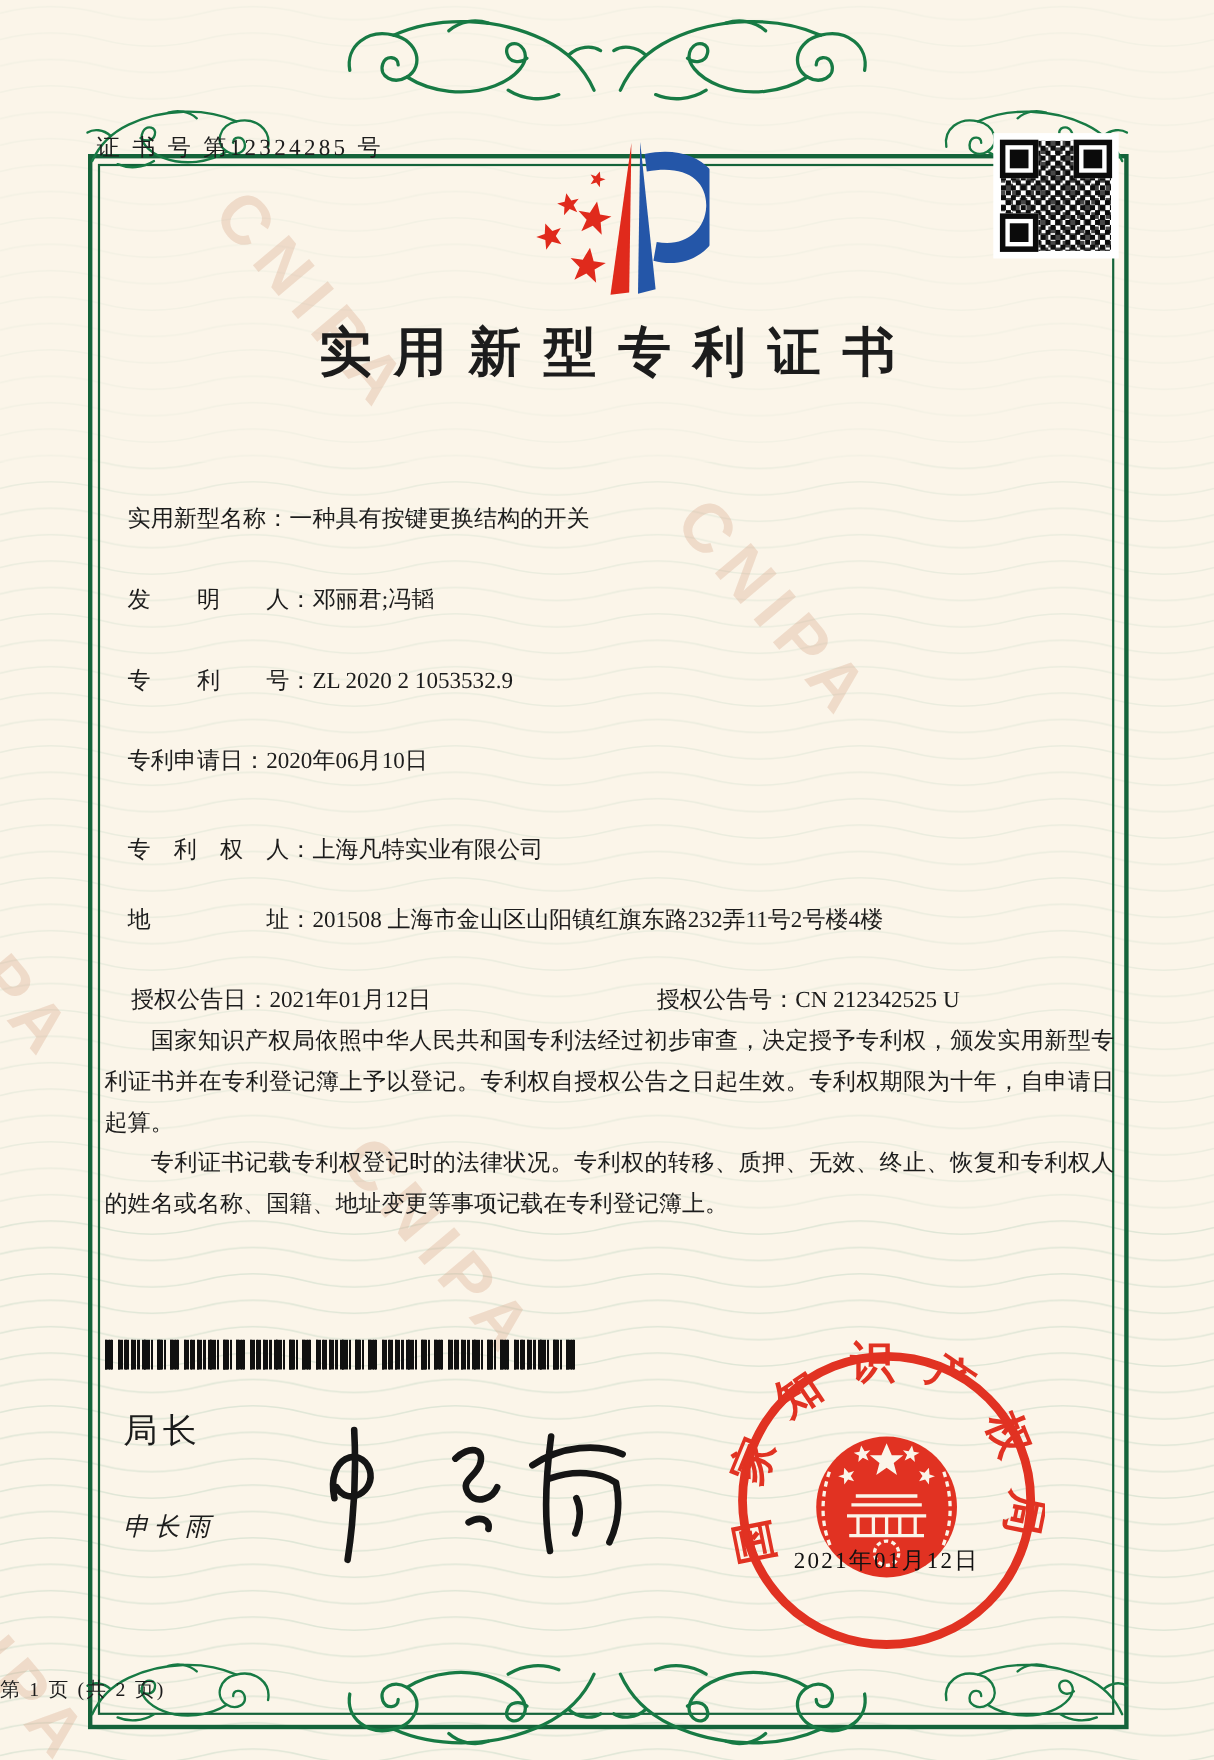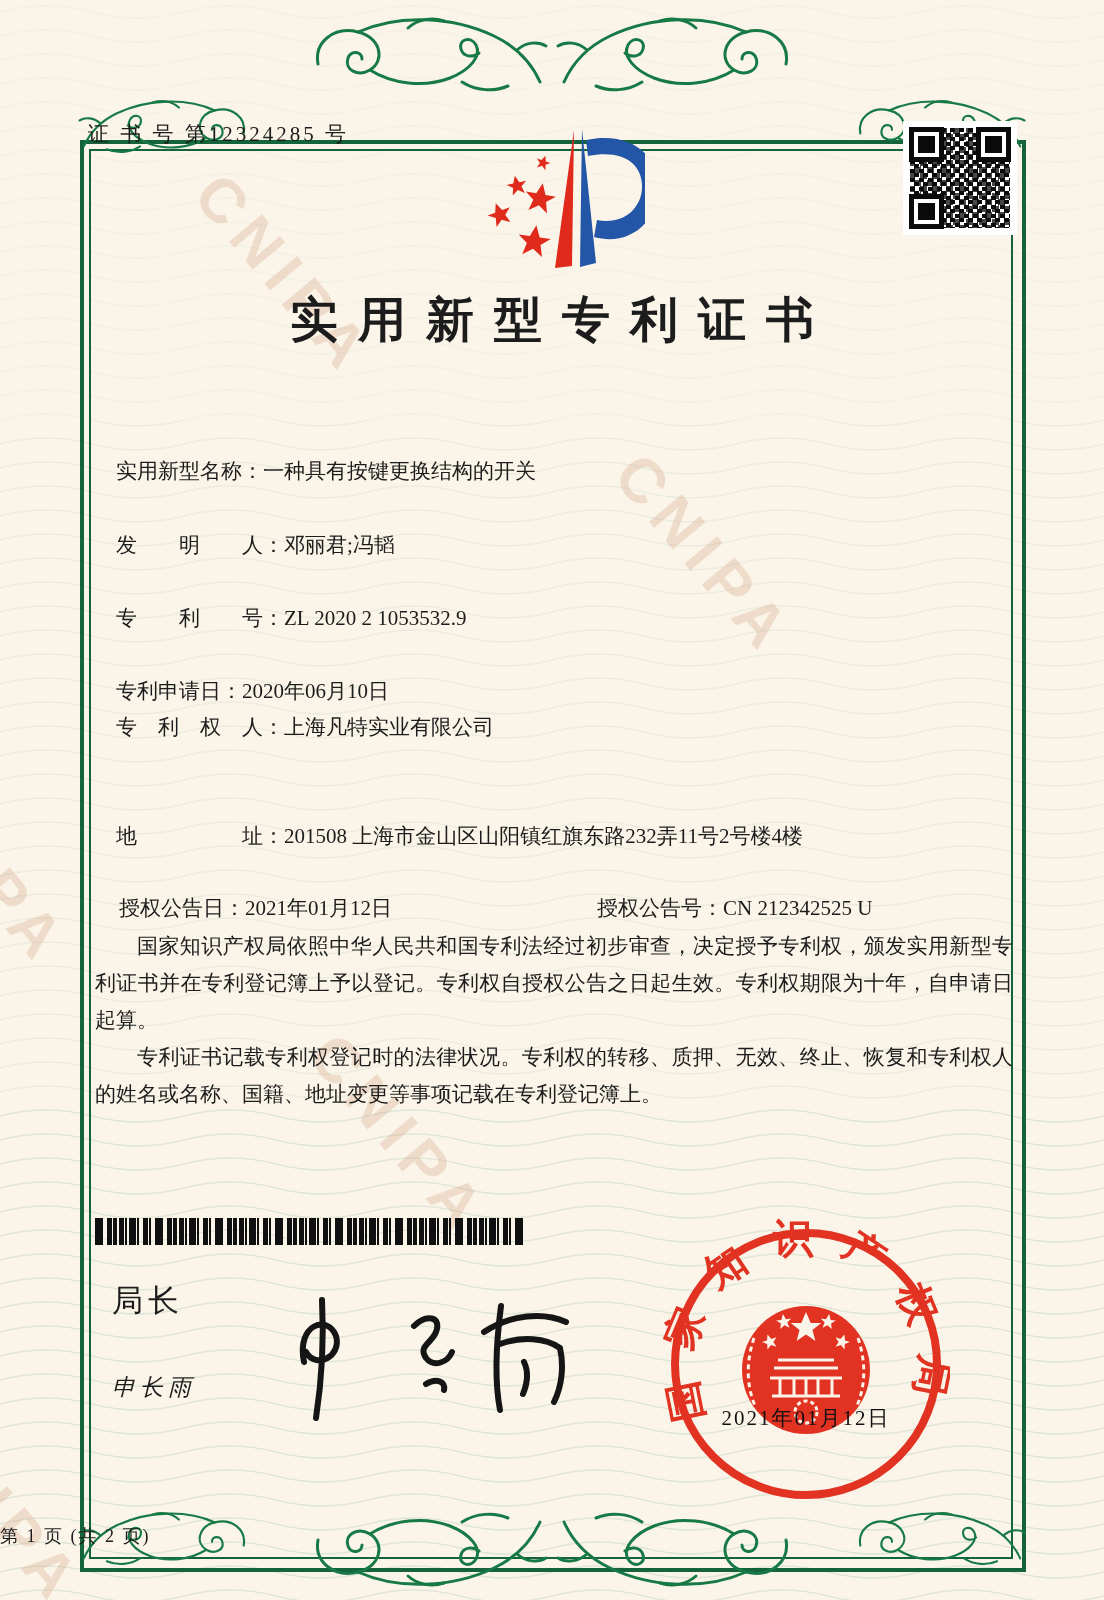--- a/index.html
+++ b/index.html
@@ -25,21 +25,21 @@
              background-size:13px 13px;background-position:4px 6px;opacity:.75;}
   .fd{position:absolute;width:25px;height:25px;border:5px solid #0b0b0b;background:#fff;}
   .fd::after{content:"";position:absolute;inset:4px;background:#0b0b0b;}
   .fd.tl{left:6px;top:6px;} .fd.tr{right:6px;top:6px;} .fd.bl{left:6px;bottom:6px;}
   .title{position:absolute;left:0;top:288px;width:100%;text-align:center;
          font-size:48px;font-weight:bold;letter-spacing:20px;text-indent:20px;}
   
   .field-row{position:absolute;left:95px;font-size:21px;white-space:pre;}
   .f-label{white-space:pre;}
   .f-value{white-space:pre;}
-  .r0{top:432px;} .r1{top:506px;} .r2{top:579px;} .r3{top:652px;} .r4{top:688px;text-align:right;} .r5{top:797px;}
+  .r0{top:432px;} .r1{top:506px;} .r2{top:579px;} .r3{top:652px;} .r4{top:733px;text-align:right;} .r5{top:797px;}
   .grant-a{position:absolute;left:98px;top:869px;font-size:21px;white-space:pre;}
   .grant-b{position:absolute;left:576px;top:869px;font-size:21px;white-space:pre;}
   
   .paras{position:absolute;left:95px;top:928px;width:918px;font-size:21px;line-height:37px;
          text-align:justify;}
   .paras p{margin:0;text-indent:2em;}
   
   .barcode{position:absolute;left:95px;top:1218px;width:428px;height:27px;background:
      repeating-linear-gradient(90deg,#101010 0 2px,transparent 2px 6px),
      repeating-linear-gradient(90deg,#101010 0 5px,transparent 5px 12px),

